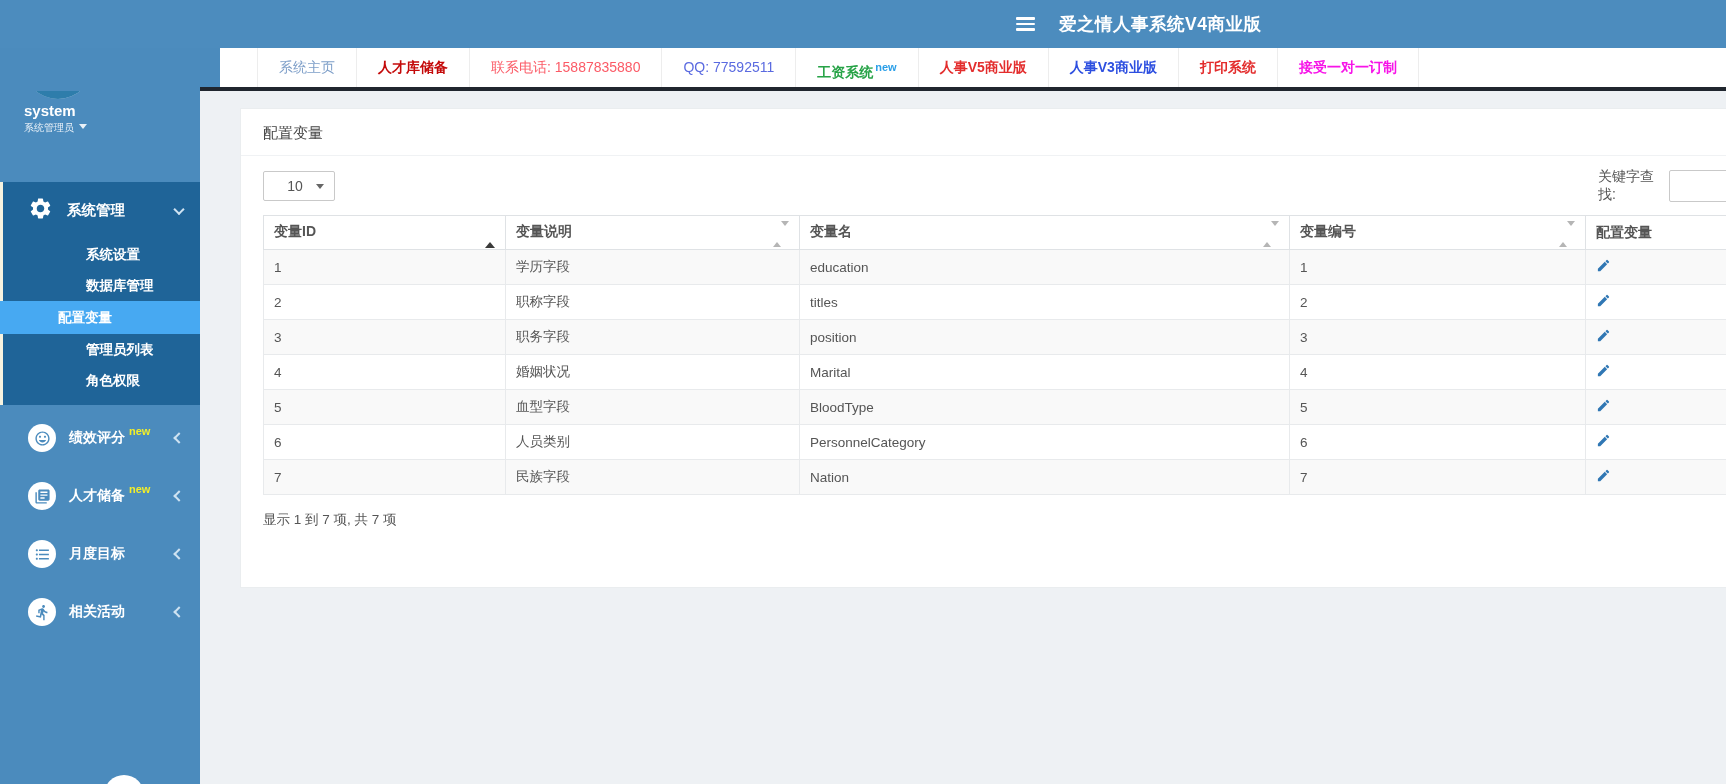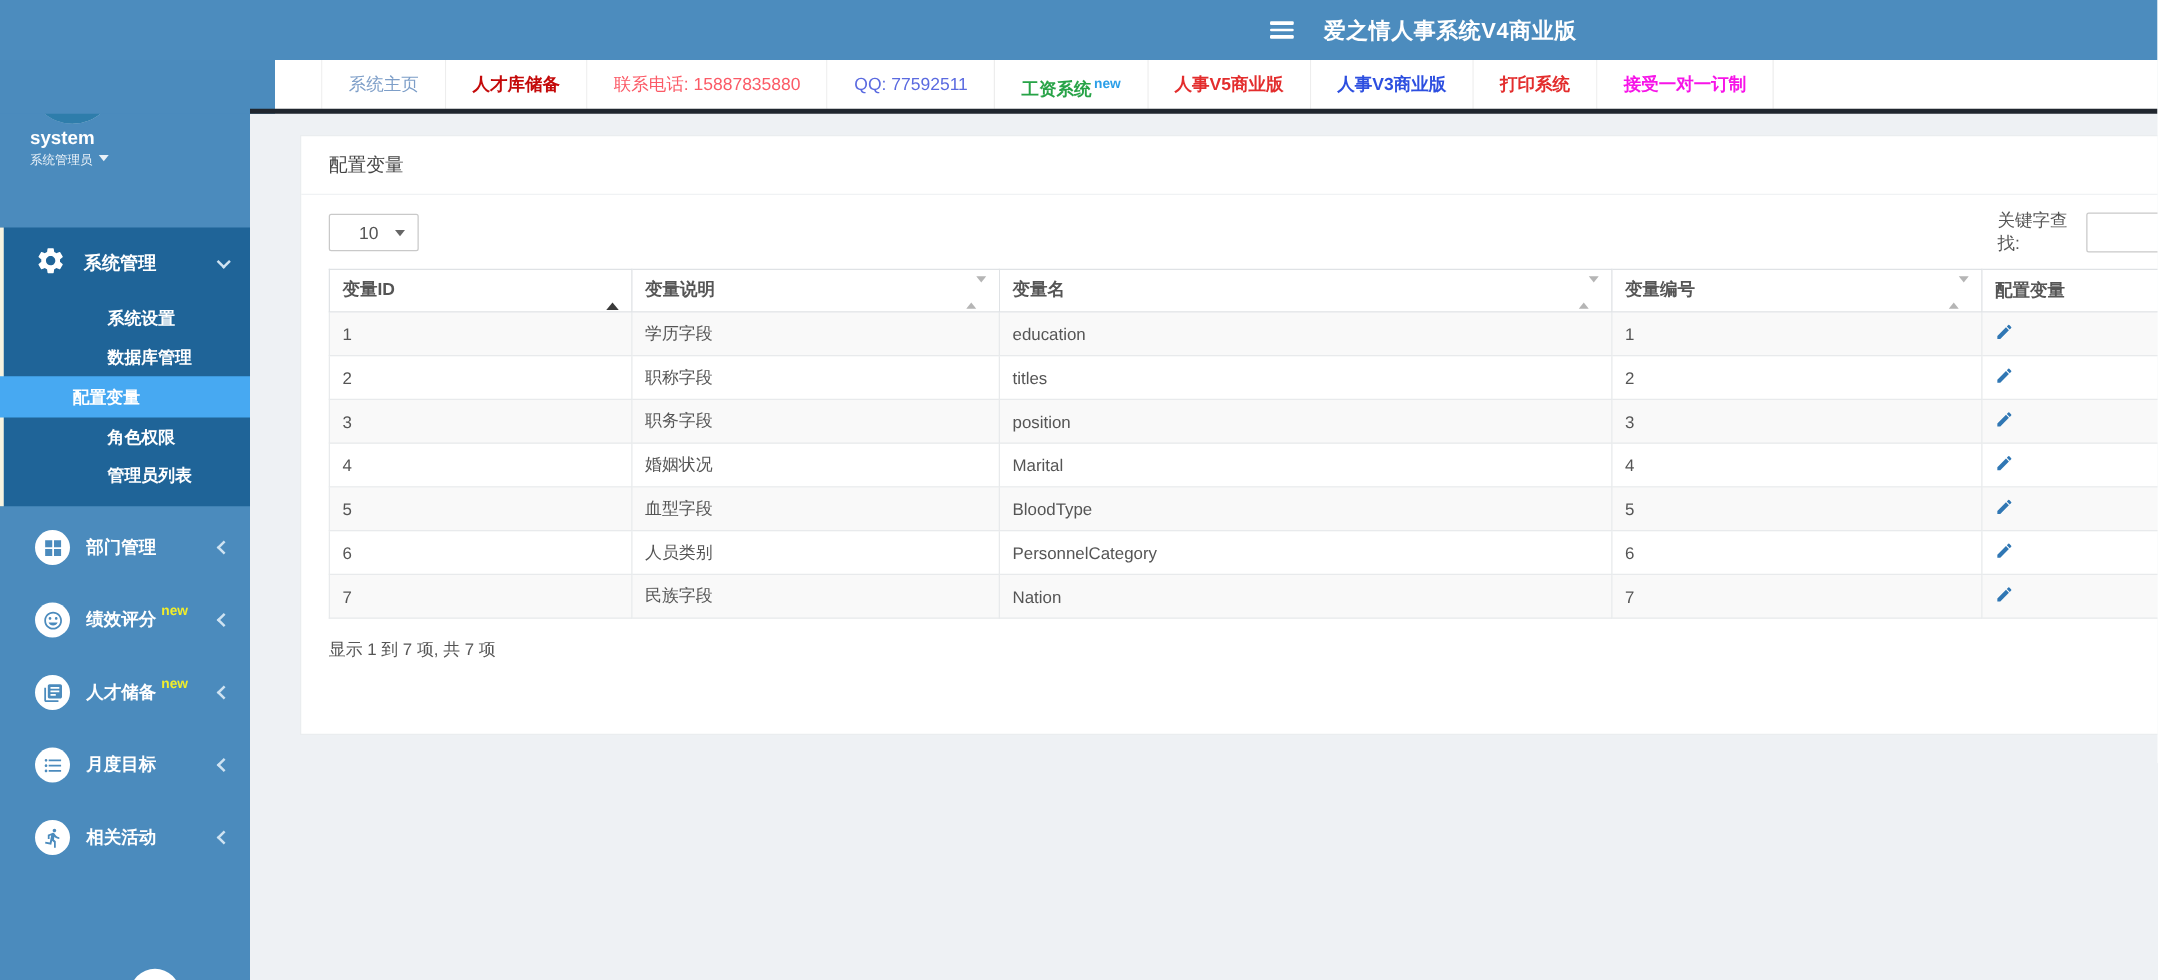--- a/index.html
+++ b/index.html
@@ -139,34 +139,25 @@
               <path d="M19.14 12.94c.04-.3.06-.61.06-.94 0-.32-.02-.64-.07-.94l2.03-1.58a.49.49 0 0 0 .12-.61l-1.92-3.32a.488.488 0 0 0-.59-.22l-2.39.96c-.5-.38-1.03-.7-1.62-.94l-.36-2.54a.484.484 0 0 0-.48-.41h-3.84c-.24 0-.43.17-.47.41l-.36 2.54c-.59.24-1.13.57-1.62.94l-2.39-.96c-.22-.08-.47 0-.59.22L2.74 8.87c-.12.21-.08.47.12.61l2.03 1.58c-.05.3-.09.63-.09.94s.02.64.07.94l-2.03 1.58a.49.49 0 0 0-.12.61l1.92 3.32c.12.22.37.29.59.22l2.39-.96c.5.38 1.03.7 1.62.94l.36 2.54c.05.24.24.41.48.41h3.84c.24 0 .44-.17.47-.41l.36-2.54c.59-.24 1.13-.56 1.62-.94l2.39.96c.22.08.47 0 .59-.22l1.92-3.32c.12-.22.07-.47-.12-.61l-2.01-1.58zM12 15.6A3.61 3.61 0 0 1 8.4 12c0-1.98 1.62-3.6 3.6-3.6s3.6 1.62 3.6 3.6-1.62 3.6-3.6 3.6z"></path>
             </svg>
         </span>
         <span class="group-label">系统管理</span>
         <span class="chev down"></span>
       </div>
       <div id="submenu">
           <div class="sub-item">系统设置</div>
           <div class="sub-item">数据库管理</div>
           <div class="sub-item active">配置变量</div>
+          <div class="sub-item">管理员列表</div>
           <div class="sub-item">角色权限</div>
-          <div class="sub-item">管理员列表</div>
         </div>
     </div>
     <div class="items" id="side-items">
-        <div class="item">
-          <span class="icon-circle">
-            <svg viewBox="0 0 24 24" fill="#4b8bbd">
-              <path d="M3 3h8v8H3zM13 3h8v8h-8zM3 13h8v8H3zM13 13h8v8h-8z"></path>
-            </svg>
-          </span>
-          <span class="item-label">部门管理</span>
-          <span class="chev left"></span>
-        </div>
         <div class="item">
           <span class="icon-circle">
             <svg viewBox="0 0 24 24" fill="#4b8bbd">
               <path d="M11.99 2C6.47 2 2 6.48 2 12s4.47 10 9.99 10C17.52 22 22 17.52 22 12S17.52 2 11.99 2zM12 20c-4.42 0-8-3.58-8-8s3.58-8 8-8 8 3.58 8 8-3.58 8-8 8zm3.5-9c.83 0 1.5-.67 1.5-1.5S16.33 8 15.5 8 14 8.67 14 9.5s.67 1.5 1.5 1.5zm-7 0c.83 0 1.5-.67 1.5-1.5S9.33 8 8.5 8 7 8.67 7 9.5 7.67 11 8.5 11zm3.5 6.5c2.33 0 4.31-1.46 5.11-3.5H6.89c.8 2.04 2.78 3.5 5.11 3.5z"></path>
             </svg>
           </span>
           <span class="item-label">绩效评分</span>
           <span class="new-badge">new</span>
           <span class="chev left"></span>
         </div>

